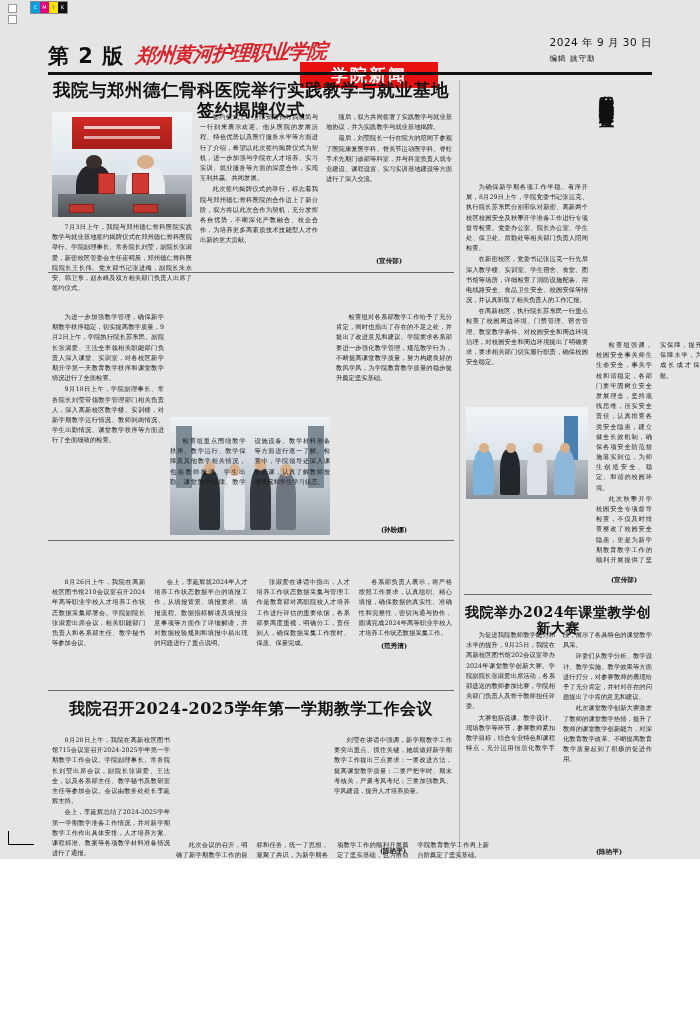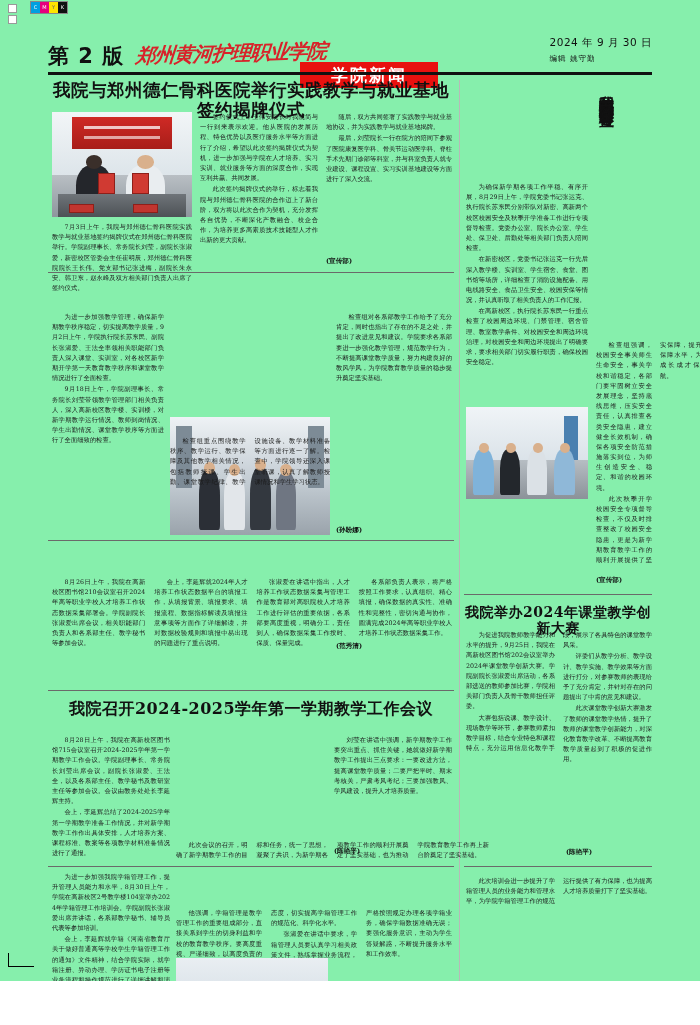--- a/index.html
+++ b/index.html
@@ -4,22 +4,22 @@
 <style>
   * { box-sizing: border-box; }
   html, body {
     margin: 0; padding: 0;
     background: #ffffff;
     font-family: "DejaVu Sans", "Liberation Sans", sans-serif;
   }
   .page {
     position: relative;
     width: 700px;
-    height: 981px;
-    background: #86efac;
+    height: 859px;
+    background: #e5e5e5;
     overflow: hidden;
   }
 
   
   .reg-marks {
     position: absolute; left: 4px; top: 2px;
     width: 90px; height: 20px;
   }
   .cmyk-bar {
     position: absolute; left: 30px; top: 1px;
@@ -124,21 +124,21 @@
     color: #1a1a1a;
     font-size: 6.3px;
     line-height: 1.62;
     font-family: "DejaVu Serif", "Liberation Serif", serif;
     text-justify: inter-character;
     word-break: break-all;
   }
   .cols p { margin: 0 0 1px 0; text-indent: 2em; }
 
   .byline {
-    text-align: left; font-size: 6.6px; font-weight: bold;
+    text-align: center; font-size: 6.6px; font-weight: bold;
     color: #111; margin-top: 2px;
     font-family: "DejaVu Serif", "Liberation Serif", serif;
   }
 
   
   .photo {
     position: relative; overflow: hidden;
     background: #c9d4de;
     border: 0;
   }

